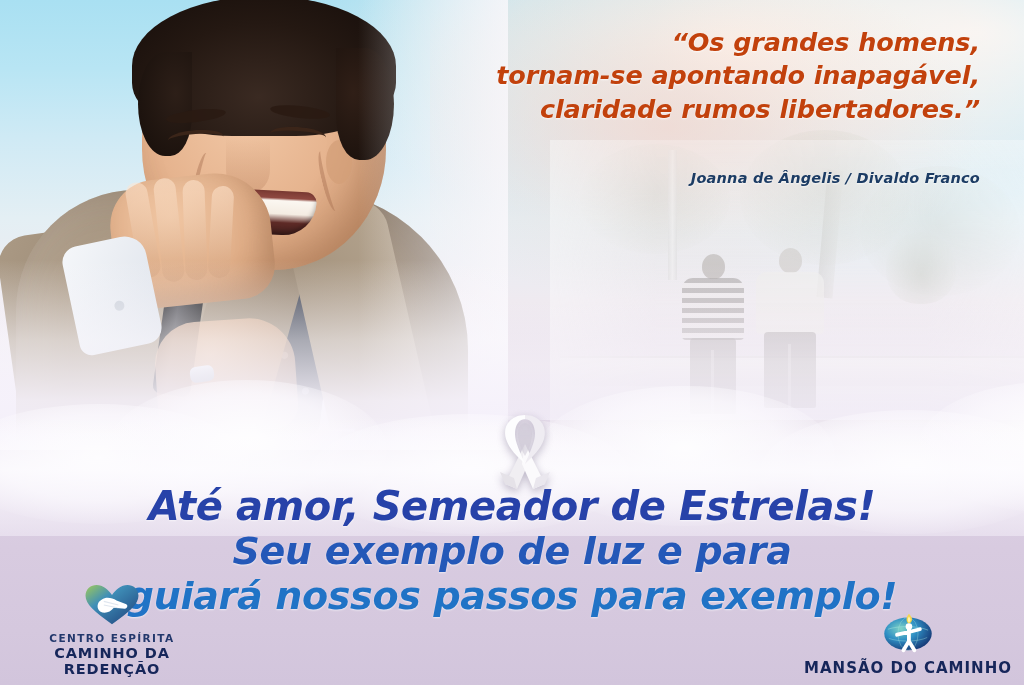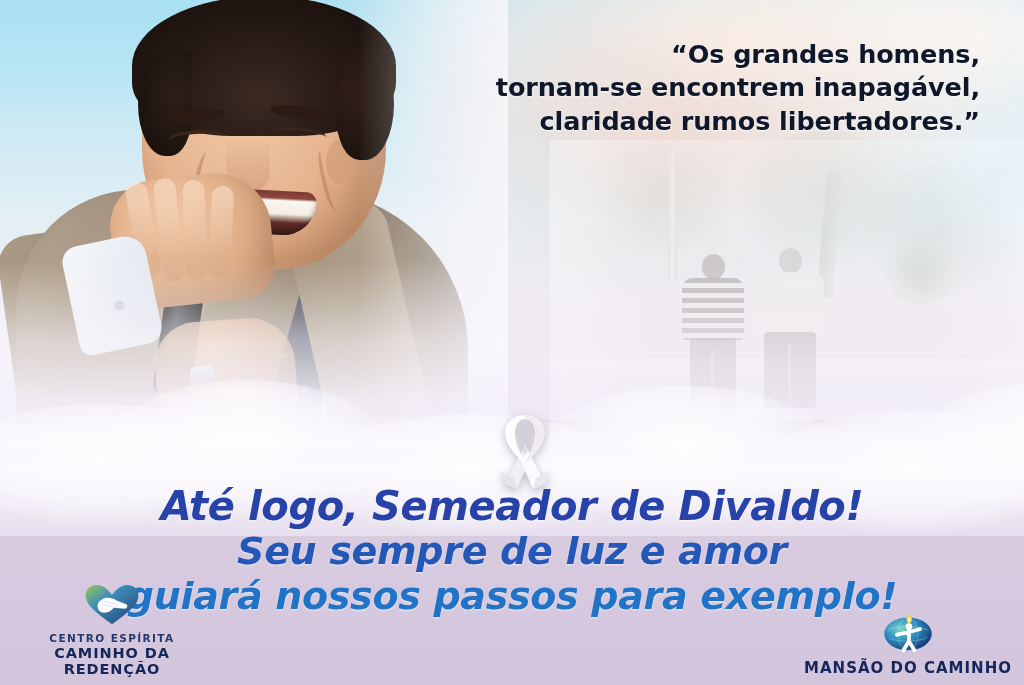--- a/index.html
+++ b/index.html
@@ -405,27 +405,27 @@
     width: 150px; height: 100%;
     background: linear-gradient(to right, rgba(250,248,252,0) 0%, rgba(250,248,252,0.45) 55%, rgba(250,248,252,0.8) 100%);
   }
 
   
   .quote {
     position: absolute;
     right: 44px; top: 26px;
     width: 560px;
     text-align: right;
-    color: #0f172a;
+    color: #c2410c;
+    font-style: italic;
     font-weight: bold;
     font-size: 25.5px;
     line-height: 1.31;
     letter-spacing: -0.1px;
     text-shadow: 0 1px 2px rgba(255,255,255,0.75);
-    margin-top: 12px;
   }
   .quote .qline { display: block; white-space: nowrap; }
   .attrib {
     position: absolute;
     right: 44px; top: 170px;
     width: 560px;
     text-align: right;
     color: #1c3c64;
     font-style: italic;
     font-weight: bold;
@@ -577,39 +577,40 @@
     <div class="puff p2"></div>
     <div class="puff p3"></div>
     <div class="puff p4"></div>
     <div class="puff p5"></div>
     <div class="puff p6"></div>
     <div class="haze"></div>
   </div>
 
   <div class="quote">
     <span class="qline">“Os grandes homens,</span>
-    <span class="qline">tornam-se encontrem inapagável,</span>
+    <span class="qline">tornam-se apontando inapagável,</span>
     <span class="qline">claridade rumos libertadores.”</span>
   </div>
+  <div class="attrib">Joanna de Ângelis / Divaldo Franco</div>
 
   <div class="ribbon">
     <svg viewBox="0 0 76 80" width="76" height="80" aria-hidden="true">
       <path d="M38 34 L18 74 L30 79 L41 54 Z" fill="#f0eef2"></path>
       <path d="M38 34 L58 74 L46 79 L35 54 Z" fill="#fbfafc"></path>
       <path d="M30 79 L18 74 L13 62 L27 68 Z" fill="#e5e2e8"></path>
       <path d="M46 79 L58 74 L63 62 L49 68 Z" fill="#eae7ee"></path>
       <path d="M38 5 C24 5 15 16 19 29 C22 39 31 47 38 54 C33 42 28 32 28 24 C28 14 33 9 38 9 Z" fill="#fdfdfe"></path>
       <path d="M38 5 C52 5 61 16 57 29 C54 39 45 47 38 54 C43 42 48 32 48 24 C48 14 43 9 38 9 Z" fill="#efecf2"></path>
       <path d="M31 24 C31 32 34 39 38 46 C42 39 45 32 45 24 C45 17 42 13 38 13 C34 13 31 17 31 24 Z" fill="#cdc8d6" opacity="0.55"></path>
     </svg>
   </div>
 
   <div class="headline">
-    <span class="h1">Até logo, Semeador de Divaldo!</span>
-    <span class="h2">Seu sempre de luz e amor</span>
+    <span class="h1">Até amor, Semeador de Estrelas!</span>
+    <span class="h2">Seu exemplo de luz e para</span>
     <span class="h3">guiará nossos passos para exemplo!</span>
   </div>
 
   <div class="logo logo-right">
     <span class="mark">
       <svg viewBox="0 0 58 46" width="58" height="42" aria-hidden="true">
         <defs>
           <radialGradient id="gg" cx="0.35" cy="0.35" r="0.75">
             <stop offset="0%" stop-color="#7fd4c6"></stop>
             <stop offset="45%" stop-color="#2f8fc4"></stop>

